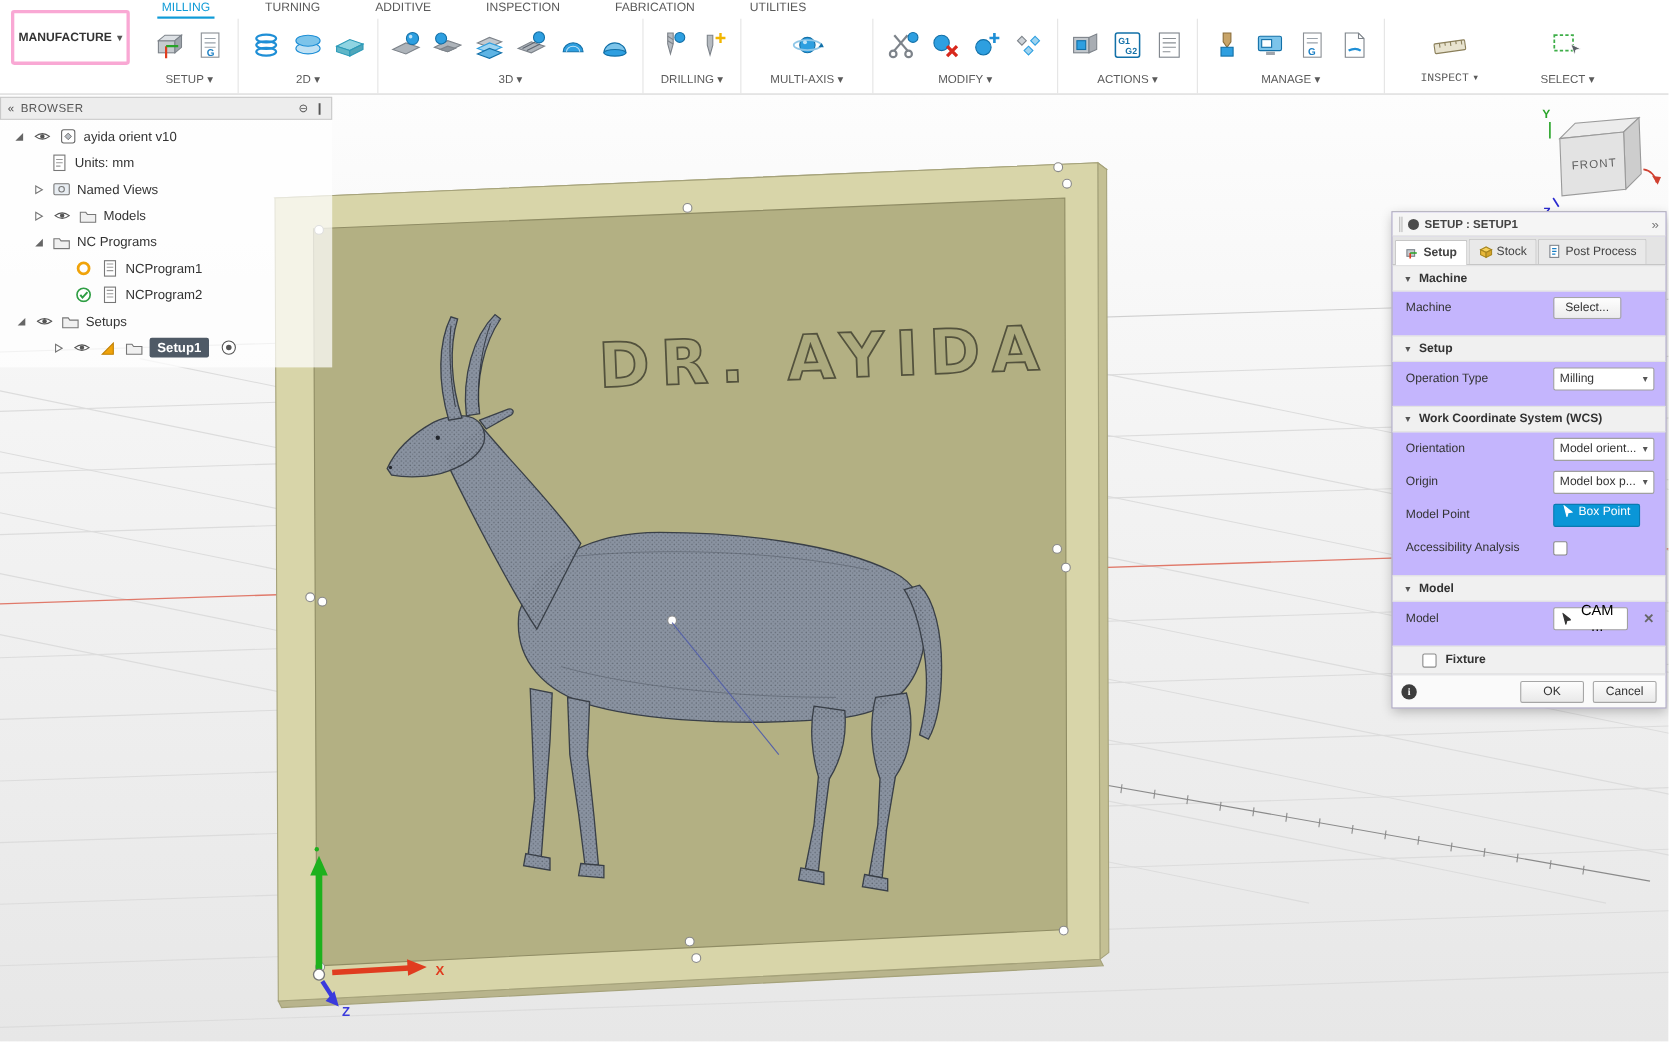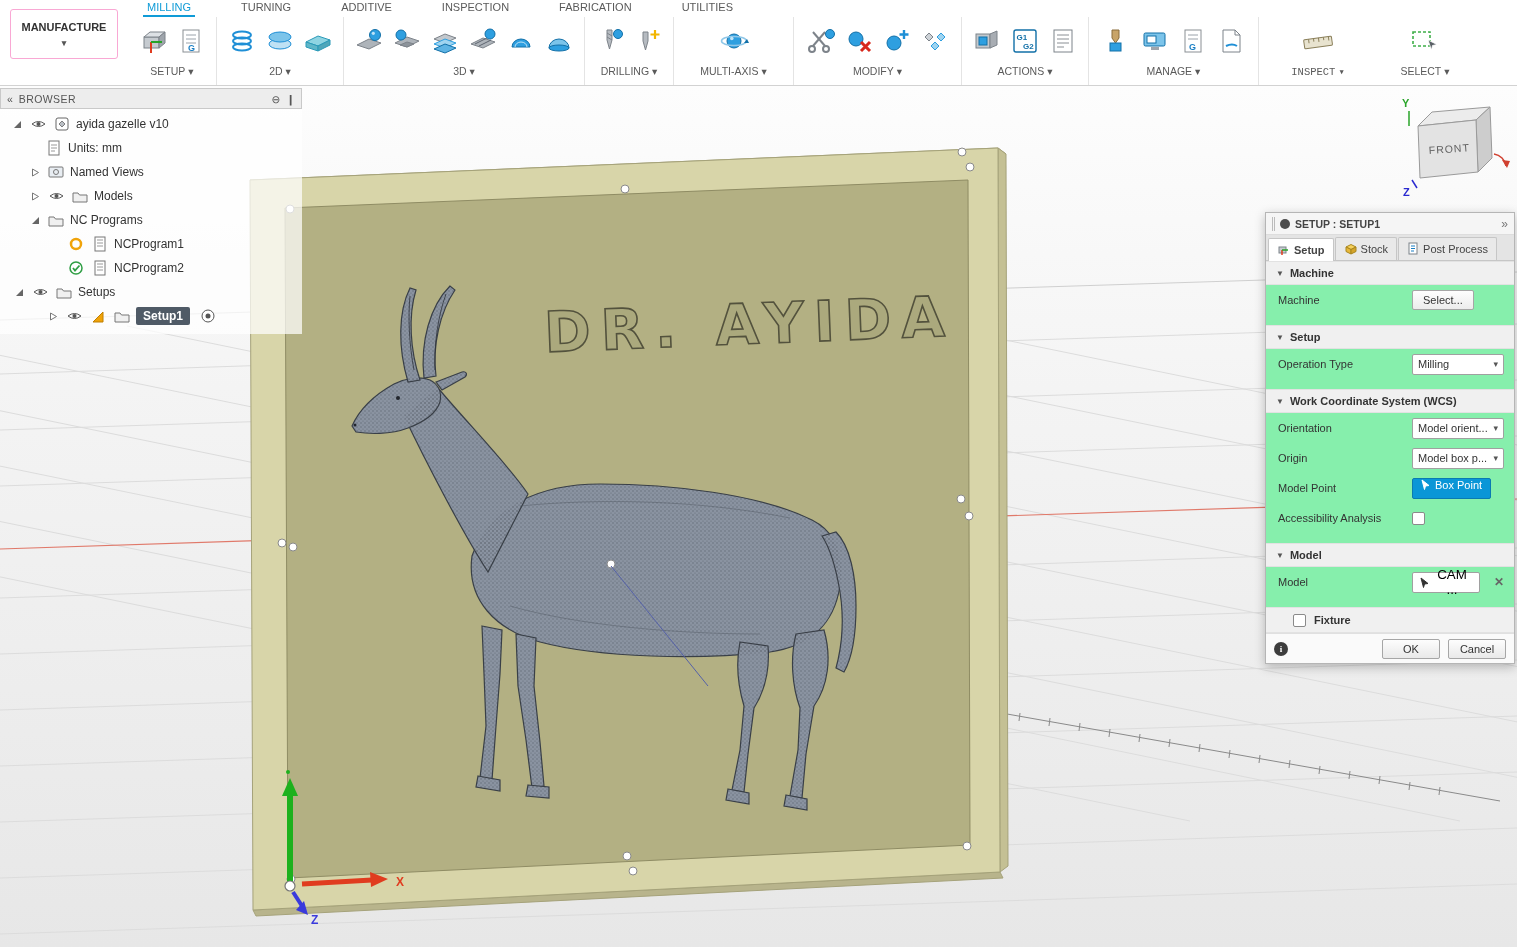--- a/index.html
+++ b/index.html
@@ -4,23 +4,23 @@
 <style>
   * { margin:0; padding:0; box-sizing:border-box; }
   html,body { width:1517px; height:947px; overflow:hidden; background:#fff;
     font-family:"Liberation Sans", sans-serif; }
   #stage { position:relative; width:1517px; height:947px; }
 
   
   .toolbar { position:absolute; left:0; top:0; width:1517px; height:86px;
     background:#ffffff; border-bottom:1px solid #d2d2d2; z-index:40; }
   .wsbtn { position:absolute; left:10px; top:9px; width:108px; height:50px;
-    border:1px solid #f9a8d4; border-radius:3px; background:#fff;
+    border:3px solid #f9a8d4; border-radius:3px; background:#fff;
     font-size:11px; font-weight:bold; color:#333; display:flex;
-    align-items:center; justify-content:center; gap:5px; cursor:pointer;flex-direction:column; }
+    align-items:center; justify-content:center; gap:5px; cursor:pointer; }
   .wsbtn .caret { font-size:9px; color:#555; }
   .ribbon-tabs { position:absolute; left:143px; top:0; height:17px;
     display:flex; gap:42px; align-items:flex-start; }
   .rtab { font-size:11px; color:#5a5a5a; padding:1px 4px 2px 4px; cursor:pointer; }
   .rtab.active { color:#0f9bd7; border-bottom:2px solid #0f9bd7; }
   .tgroups { position:absolute; left:128px; top:17px; right:0; bottom:0;
     display:flex; align-items:stretch; }
   .tgroup { display:flex; flex-direction:column; align-items:center;
     justify-content:flex-start; border-right:1px solid #e4e4e4; padding:2px 6px 0 6px; }
   .ticons { display:flex; align-items:center; justify-content:center; height:44px; }
@@ -50,22 +50,22 @@
   .blabel.selchip { background:#4f5a66; color:#fff; font-weight:bold;
     padding:2px 7px; border-radius:2px; }
   .bradio { margin-left:6px; width:16px; height:16px; display:flex;
     align-items:center; justify-content:center; }
 
   
   .viewport { position:absolute; left:0; top:86px; width:1517px; height:861px; z-index:1; }
   .viewcube { position:absolute; left:1398px; top:94px; width:116px; height:104px; z-index:20; }
 
   
-  .dialog { position:absolute; left:1265px; top:212px; width:250px; z-index:50;
-    background:#86efac; border:1px solid #b5b5b5; box-shadow:0 3px 10px rgba(0,0,0,.25);
+  .dialog { position:absolute; left:1265px; top:192px; width:250px; z-index:50;
+    background:#c4b5fd; border:1px solid #b5b5b5; box-shadow:0 3px 10px rgba(0,0,0,.25);
     font-size:11px; color:#333; }
   .dtitle { height:22px; background:#f5f5f5; border-bottom:1px solid #ddd;
     display:flex; align-items:center; padding:0 6px; gap:5px; }
   .dgrip { width:3px; height:14px; border-left:1px solid #bbb; border-right:1px solid #bbb; }
   .dcmdicon { width:10px; height:10px; border-radius:50%; background:#4c4c4c; }
   .dtitletext { font-size:10.5px; font-weight:bold; color:#444; flex:1; }
   .ddetach { color:#777; font-size:12px; cursor:pointer; }
   .dtabs { display:flex; background:#e4e4e4; border-bottom:1px solid #c6c6c6; padding:2px 2px 0 2px; gap:1px; }
   .dtab { display:flex; align-items:center; gap:4px; padding:4px 8px 5px 8px;
     background:#e9e9e9; border:1px solid #c6c6c6; border-bottom:none; font-size:11px;
@@ -577,21 +577,21 @@
               <path d="M1 5 Q7.5 0 14 5 Q7.5 10 1 5 Z" fill="none" stroke="#555"></path>
               <circle cx="7.5" cy="5" r="2" fill="#555"></circle>
             </svg>
           </span>
         <span class="bicon">
             <svg width="16" height="16">
               <rect x="2" y="2" width="12" height="12" rx="2" fill="#fff" stroke="#666"></rect>
               <path d="M5 8 l3 -3 l3 3 l-3 3 Z" fill="#b9bec4" stroke="#666" stroke-width="0.8"></path>
             </svg>
           </span>
-        <span class="blabel">ayida gazelle v10</span>
+        <span class="blabel">ayida orient v10</span>
       </div>
 
       <div class="brow" style="padding-left:44px">
         <span class="bicon">
             <svg width="14" height="16">
               <rect x="2" y="1" width="10" height="14" fill="#fff" stroke="#777"></rect>
               <line x1="4" y1="5" x2="10" y2="5" stroke="#999"></line>
               <line x1="4" y1="8" x2="10" y2="8" stroke="#999"></line>
               <line x1="4" y1="11" x2="8" y2="11" stroke="#999"></line>
             </svg>

